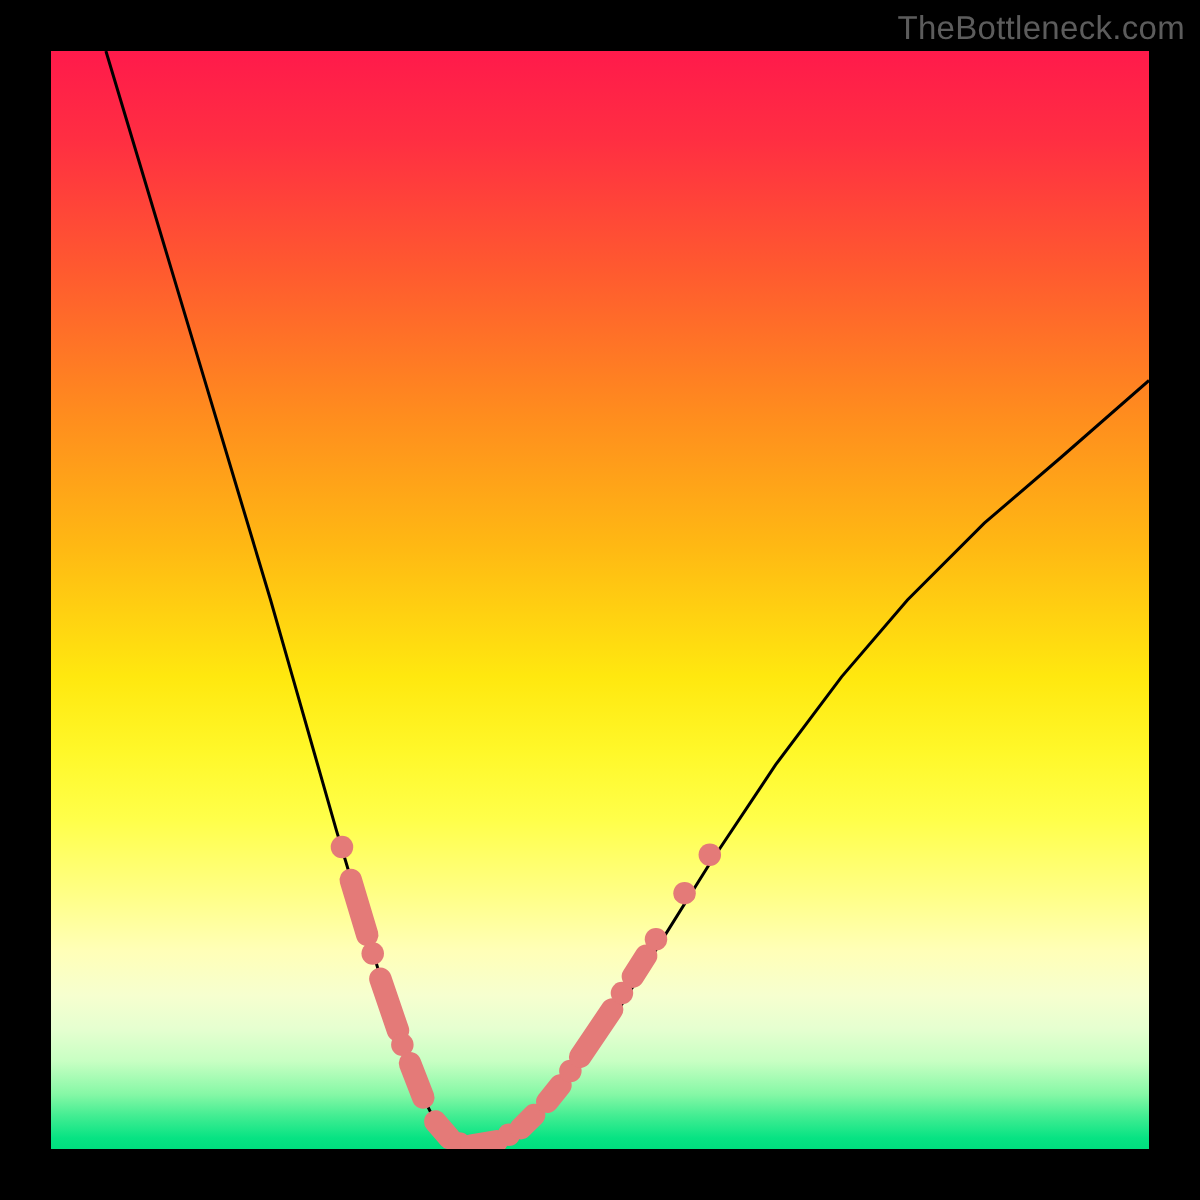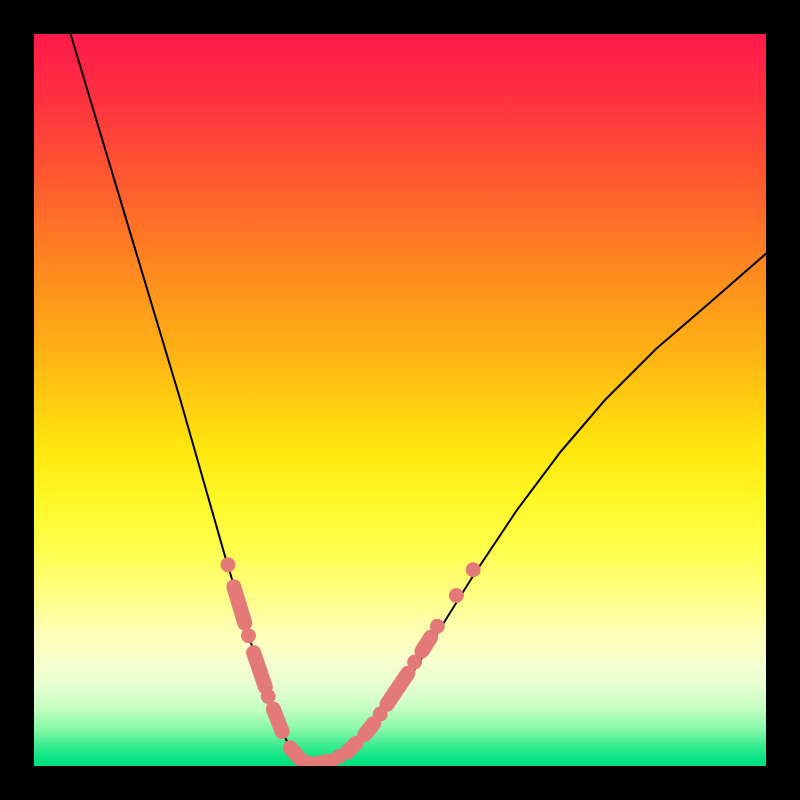--- a/index.html
+++ b/index.html
@@ -104,13 +104,14 @@
           <circle cx="346.24" cy="680.03" r="7.5" class="dot"></circle>
           <line x1="352.82" y1="670.51" x2="374.05" y2="639.04" class="pill"></line>
           <circle cx="380.64" cy="628.06" r="7.5" class="dot"></circle>
           <line x1="387.96" y1="617.08" x2="396.74" y2="603.17" class="pill"></line>
           <circle cx="403.33" cy="592.19" r="7.5" class="dot"></circle>
           <circle cx="422.36" cy="561.44" r="7.5" class="dot"></circle>
           <circle cx="439.20" cy="535.82" r="7.5" class="dot"></circle>
         </g>
     </svg>
   </div>
+  <div class="watermark">TheBottleneck.com</div>
 </div>
 
 </body></html>

